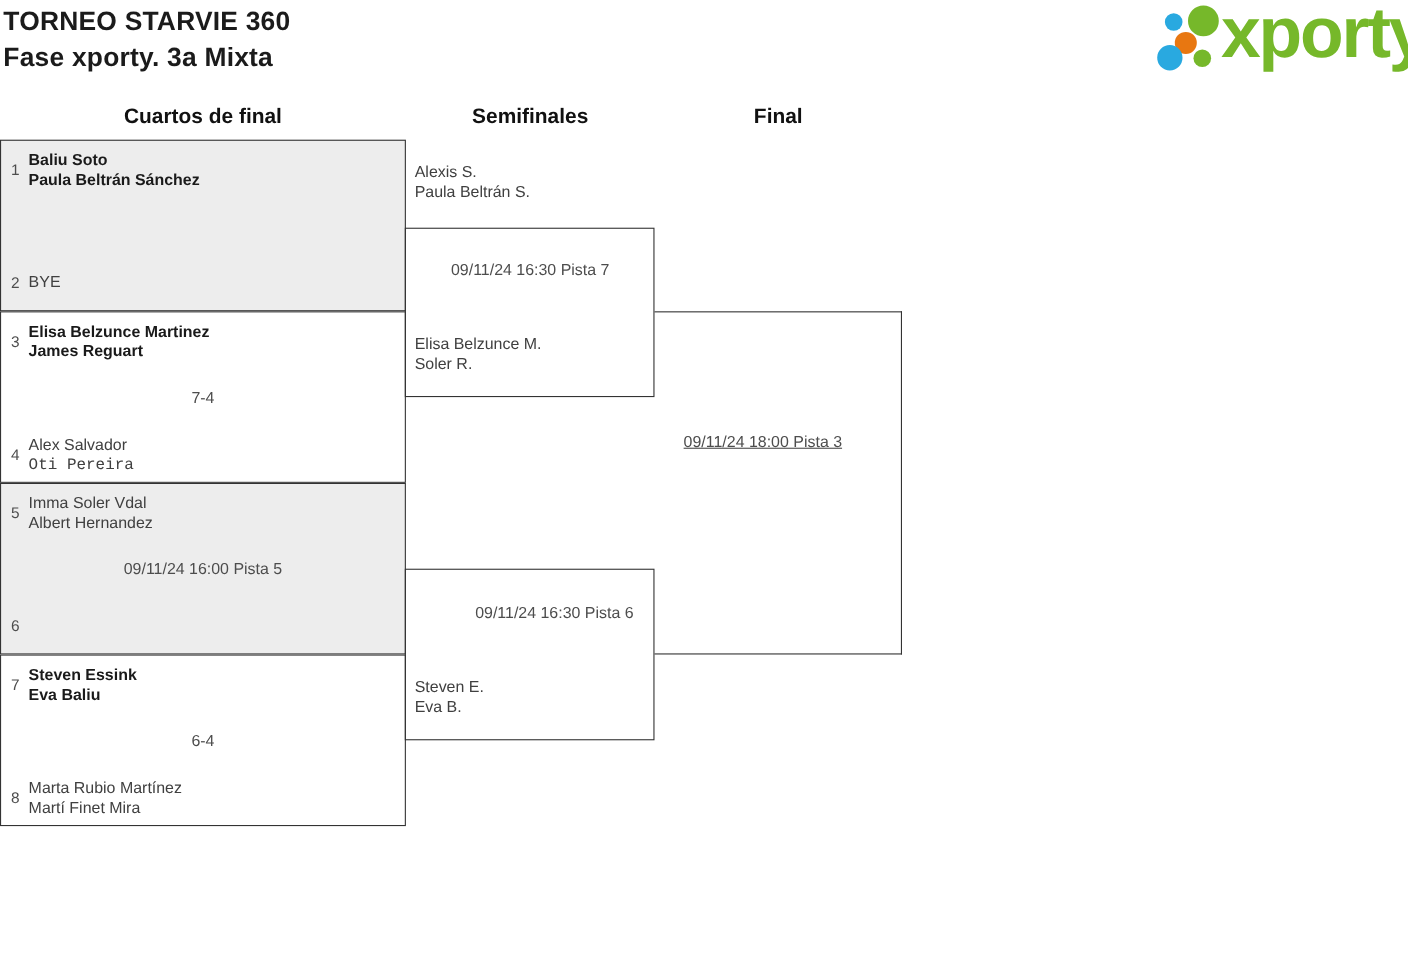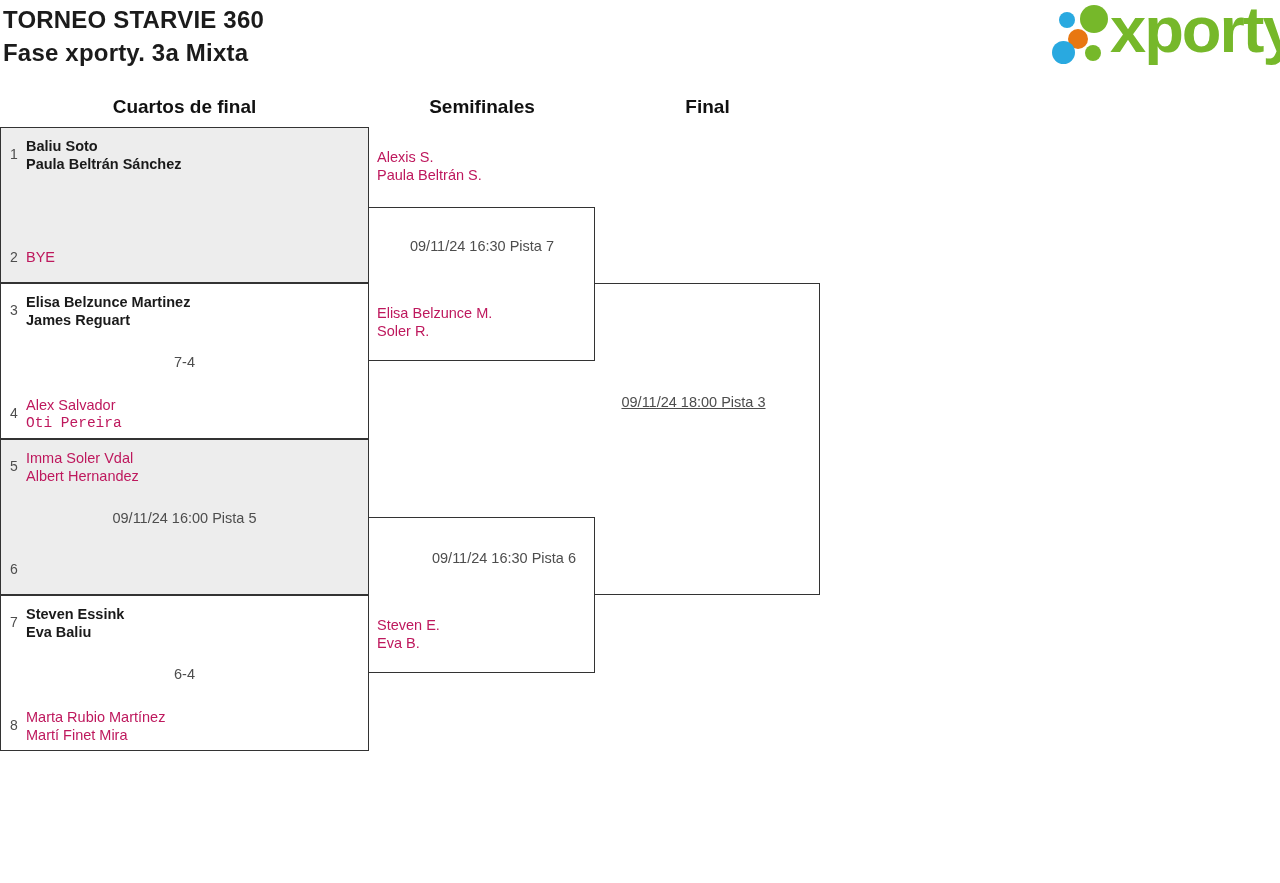--- a/index.html
+++ b/index.html
@@ -45,21 +45,21 @@
   .gray { background: #ededed; }
   .white { background: #ffffff; }
   .final-box { border-left: none; background: transparent; }
   .sf-box { background: transparent; }
   .seed {
     position: absolute; left: 4px; width: 20px;
     font-size: 14px; color: #4d4d4d; text-align: center; line-height: 18px;
   }
   .pname {
     position: absolute; left: 26px;
-    font-size: 14.5px; color: #be185d; line-height: 18px; white-space: nowrap;
+    font-size: 14.5px; color: #404040; line-height: 18px; white-space: nowrap;
   }
   .winner { font-weight: bold; color: #1a1a1a; }
   .sf-name { left: 377px; }
   .ctr {
     position: absolute; text-align: center;
     font-size: 14.5px; color: #4d4d4d; line-height: 18px;
   }
 </style>
 </head>
 <body>

